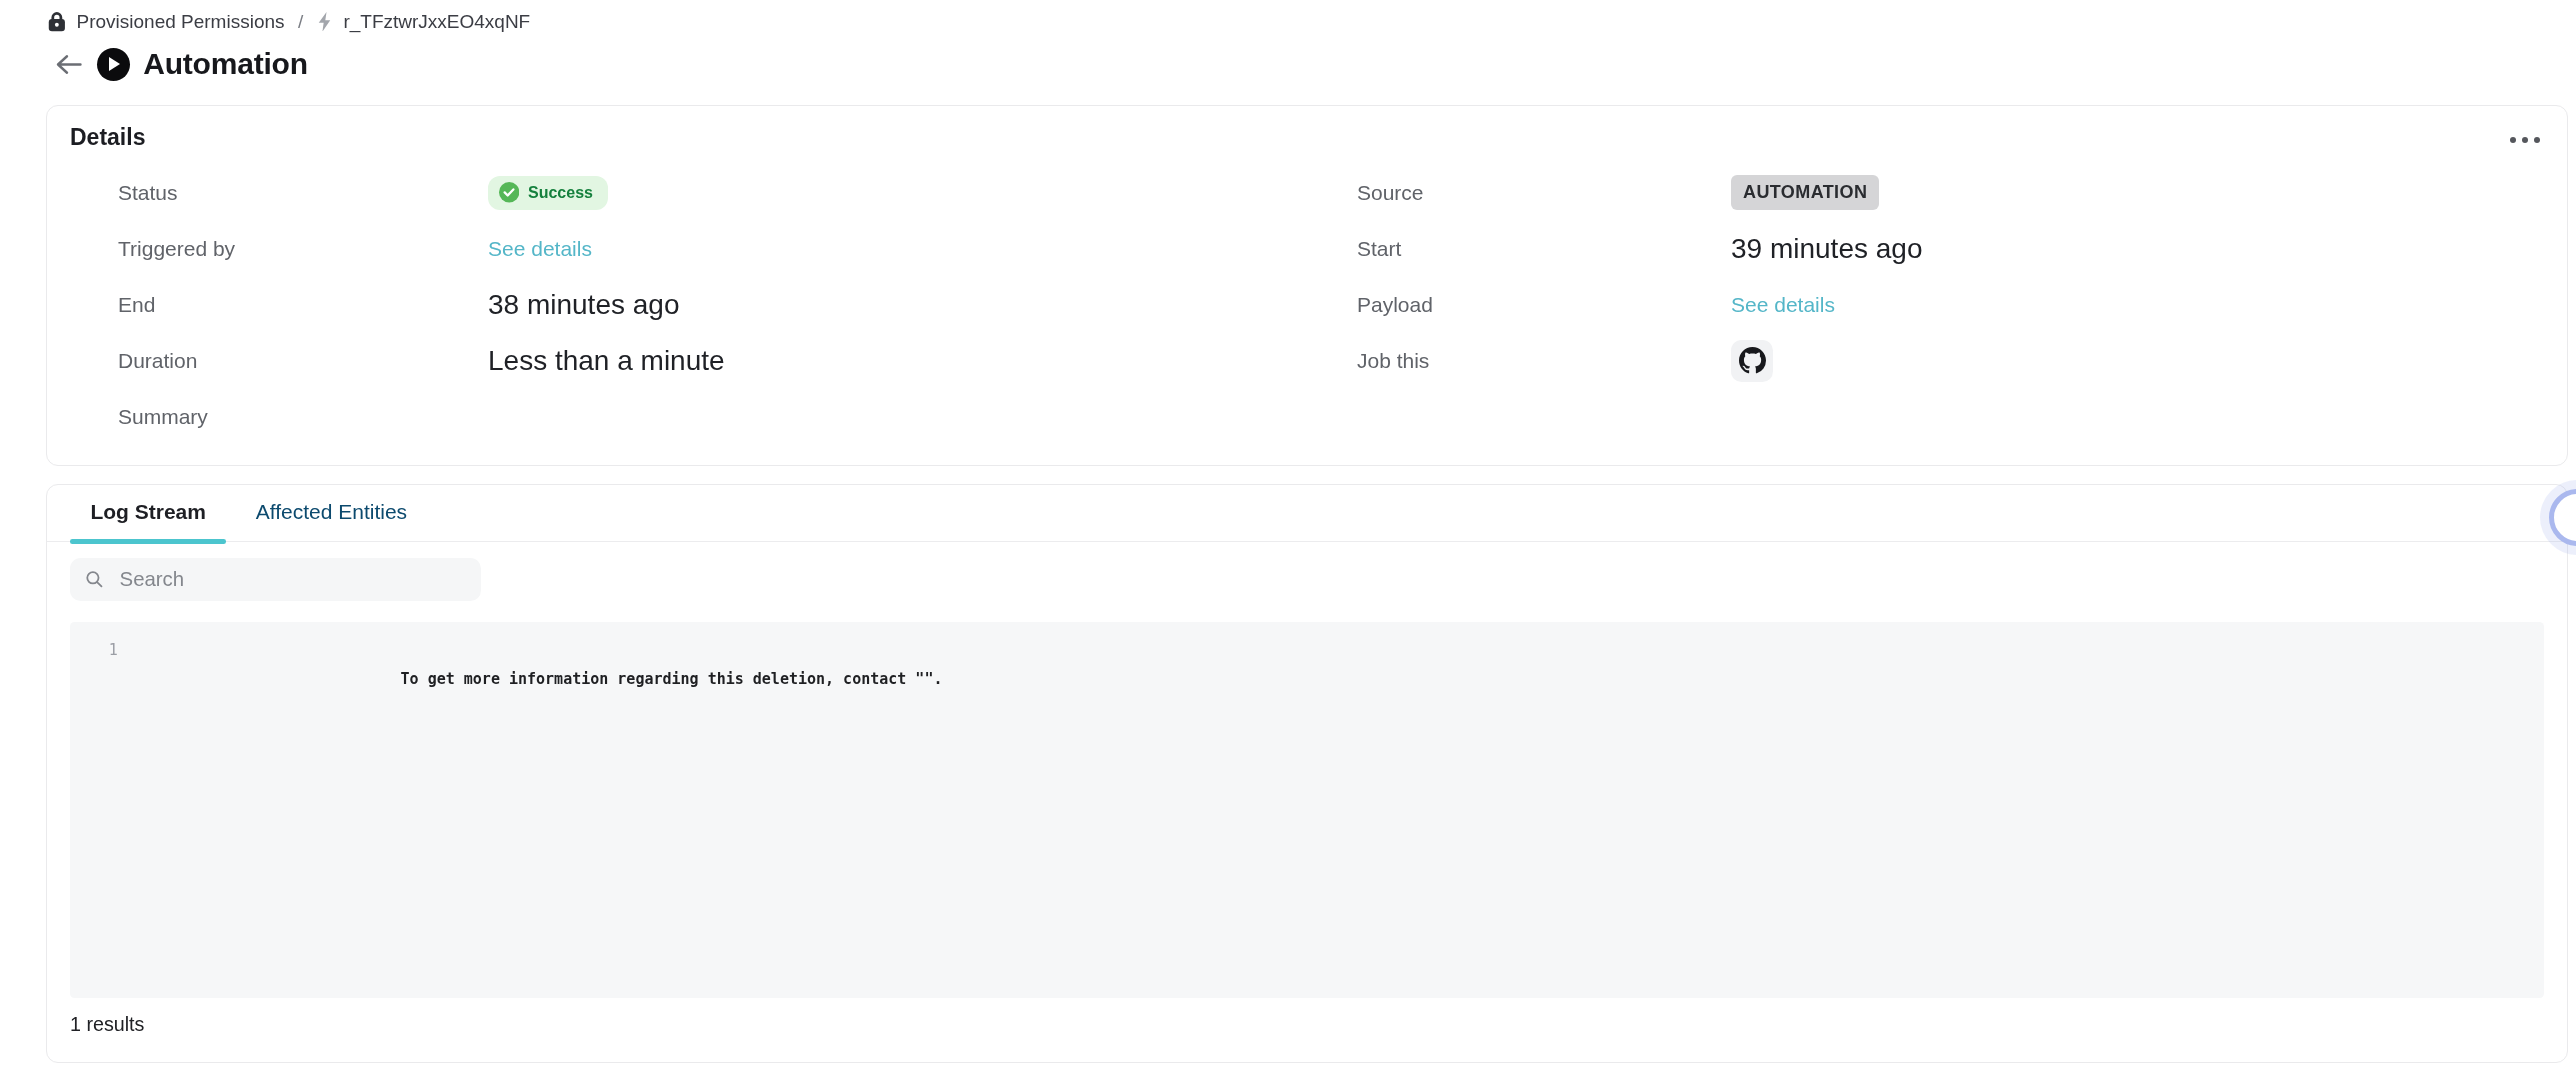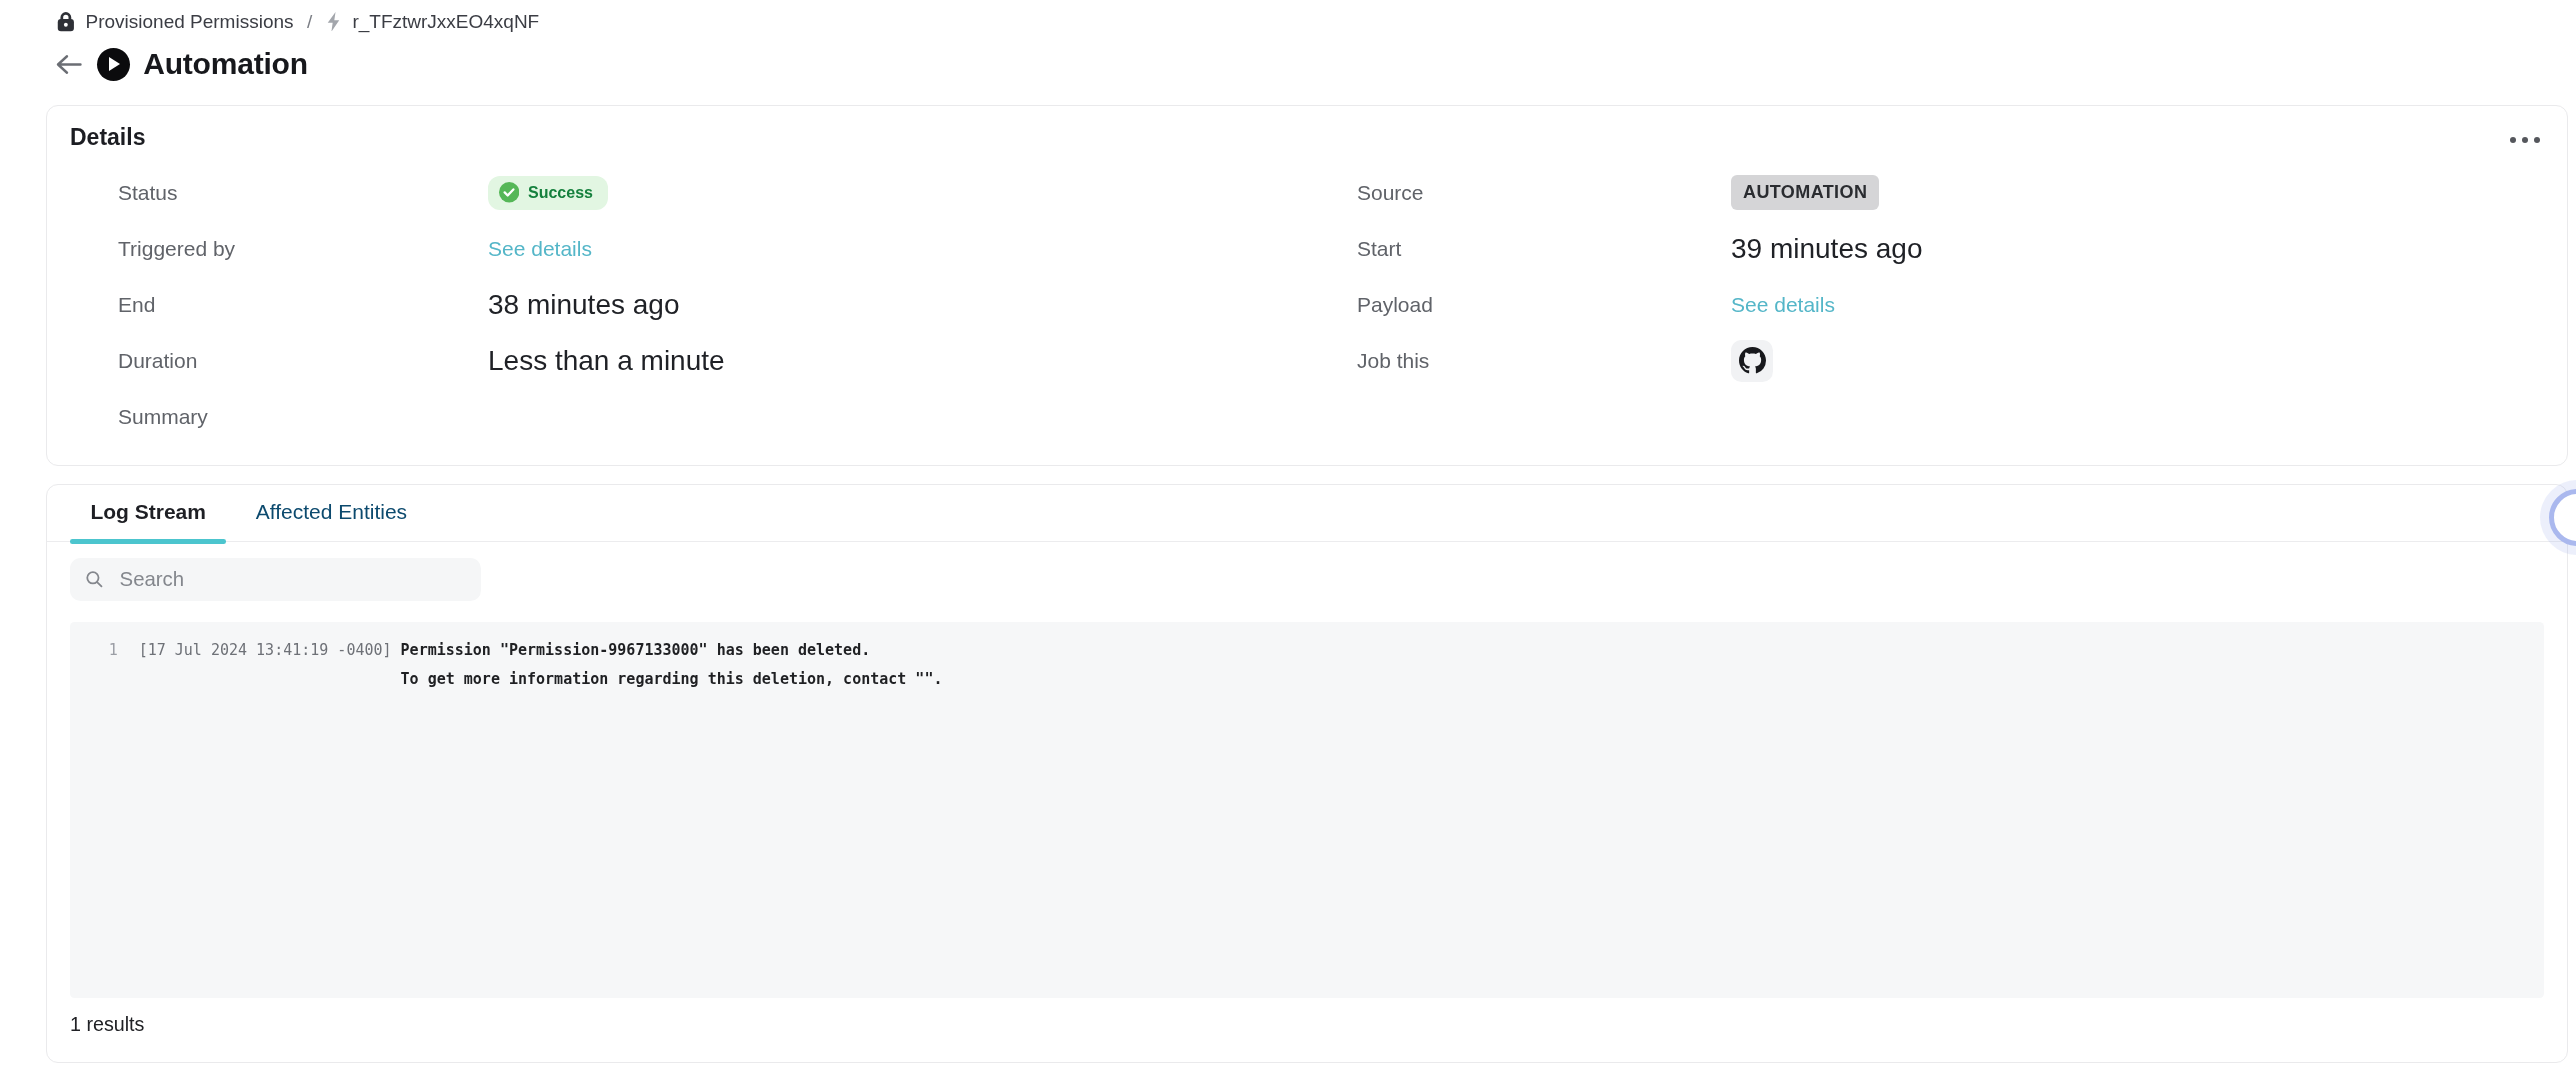--- a/index.html
+++ b/index.html
@@ -1,20 +1,20 @@
 <!DOCTYPE html>
 <html style="font-size:12px"><head>
 <meta charset="utf-8">
 <style>
   * { margin:0; padding:0; box-sizing:border-box; }
   html,body { width:2576px; height:1077px; background:#ffffff; overflow:hidden;
               font-family:"Liberation Sans","DejaVu Sans",sans-serif; position:relative; }
 
   
-  .breadcrumb { position:absolute; left:56px; top:10.6px; display:flex; align-items:center; gap:10.6px;
+  .breadcrumb { position:absolute; left:47px; top:10.6px; display:flex; align-items:center; gap:10.6px;
                 font-size:19px; color:#3b3d44; }
   .breadcrumb .sep { color:#7a7d84; font-size:19px; padding:0 3px; }
   .crumb { display:flex; align-items:center; gap:9.8px; cursor:default; }
   .lock-icon svg { display:block; }
   .bolt-icon svg { display:block; }
 
   
   .title-row { position:absolute; left:53px; top:47px; display:flex; align-items:center; gap:13.6px; }
   .back-btn { width:30px; height:30px; display:flex; align-items:center; justify-content:center; cursor:pointer; }
   .play-badge { width:33px; height:33px; border-radius:50%; background:#0b0b0d; display:flex;
@@ -191,21 +191,20 @@
     <svg width="20.4" height="20.4" viewBox="0 0 27 27">
         <circle cx="11.5" cy="11.5" r="8.2" fill="none" stroke="#84878d" stroke-width="2.6"></circle>
         <path d="M17.6 17.6 24 24" stroke="#84878d" stroke-width="2.6" stroke-linecap="round"></path>
       </svg>
     <input value="" placeholder="Search" style="">
   </div>
 
   <div class="log-area">
     <div class="log-line">
       <span class="ln">1</span>
-      <span><span class="ts">[17 Jul 2024 13:41:19 -0400] </span><span class="msg">Permission "Permission-9967133000" has been deleted.</span></span>
     </div>
     <div class="log-line">
       <span class="ln"></span>
       <span><span class="ts ts-spacer">[17 Jul 2024 13:41:19 -0400] </span><span class="msg">To get more information regarding this deletion, contact "".</span></span>
     </div>
   </div>
 
   <div class="results">1 results</div>
 </section>
 

